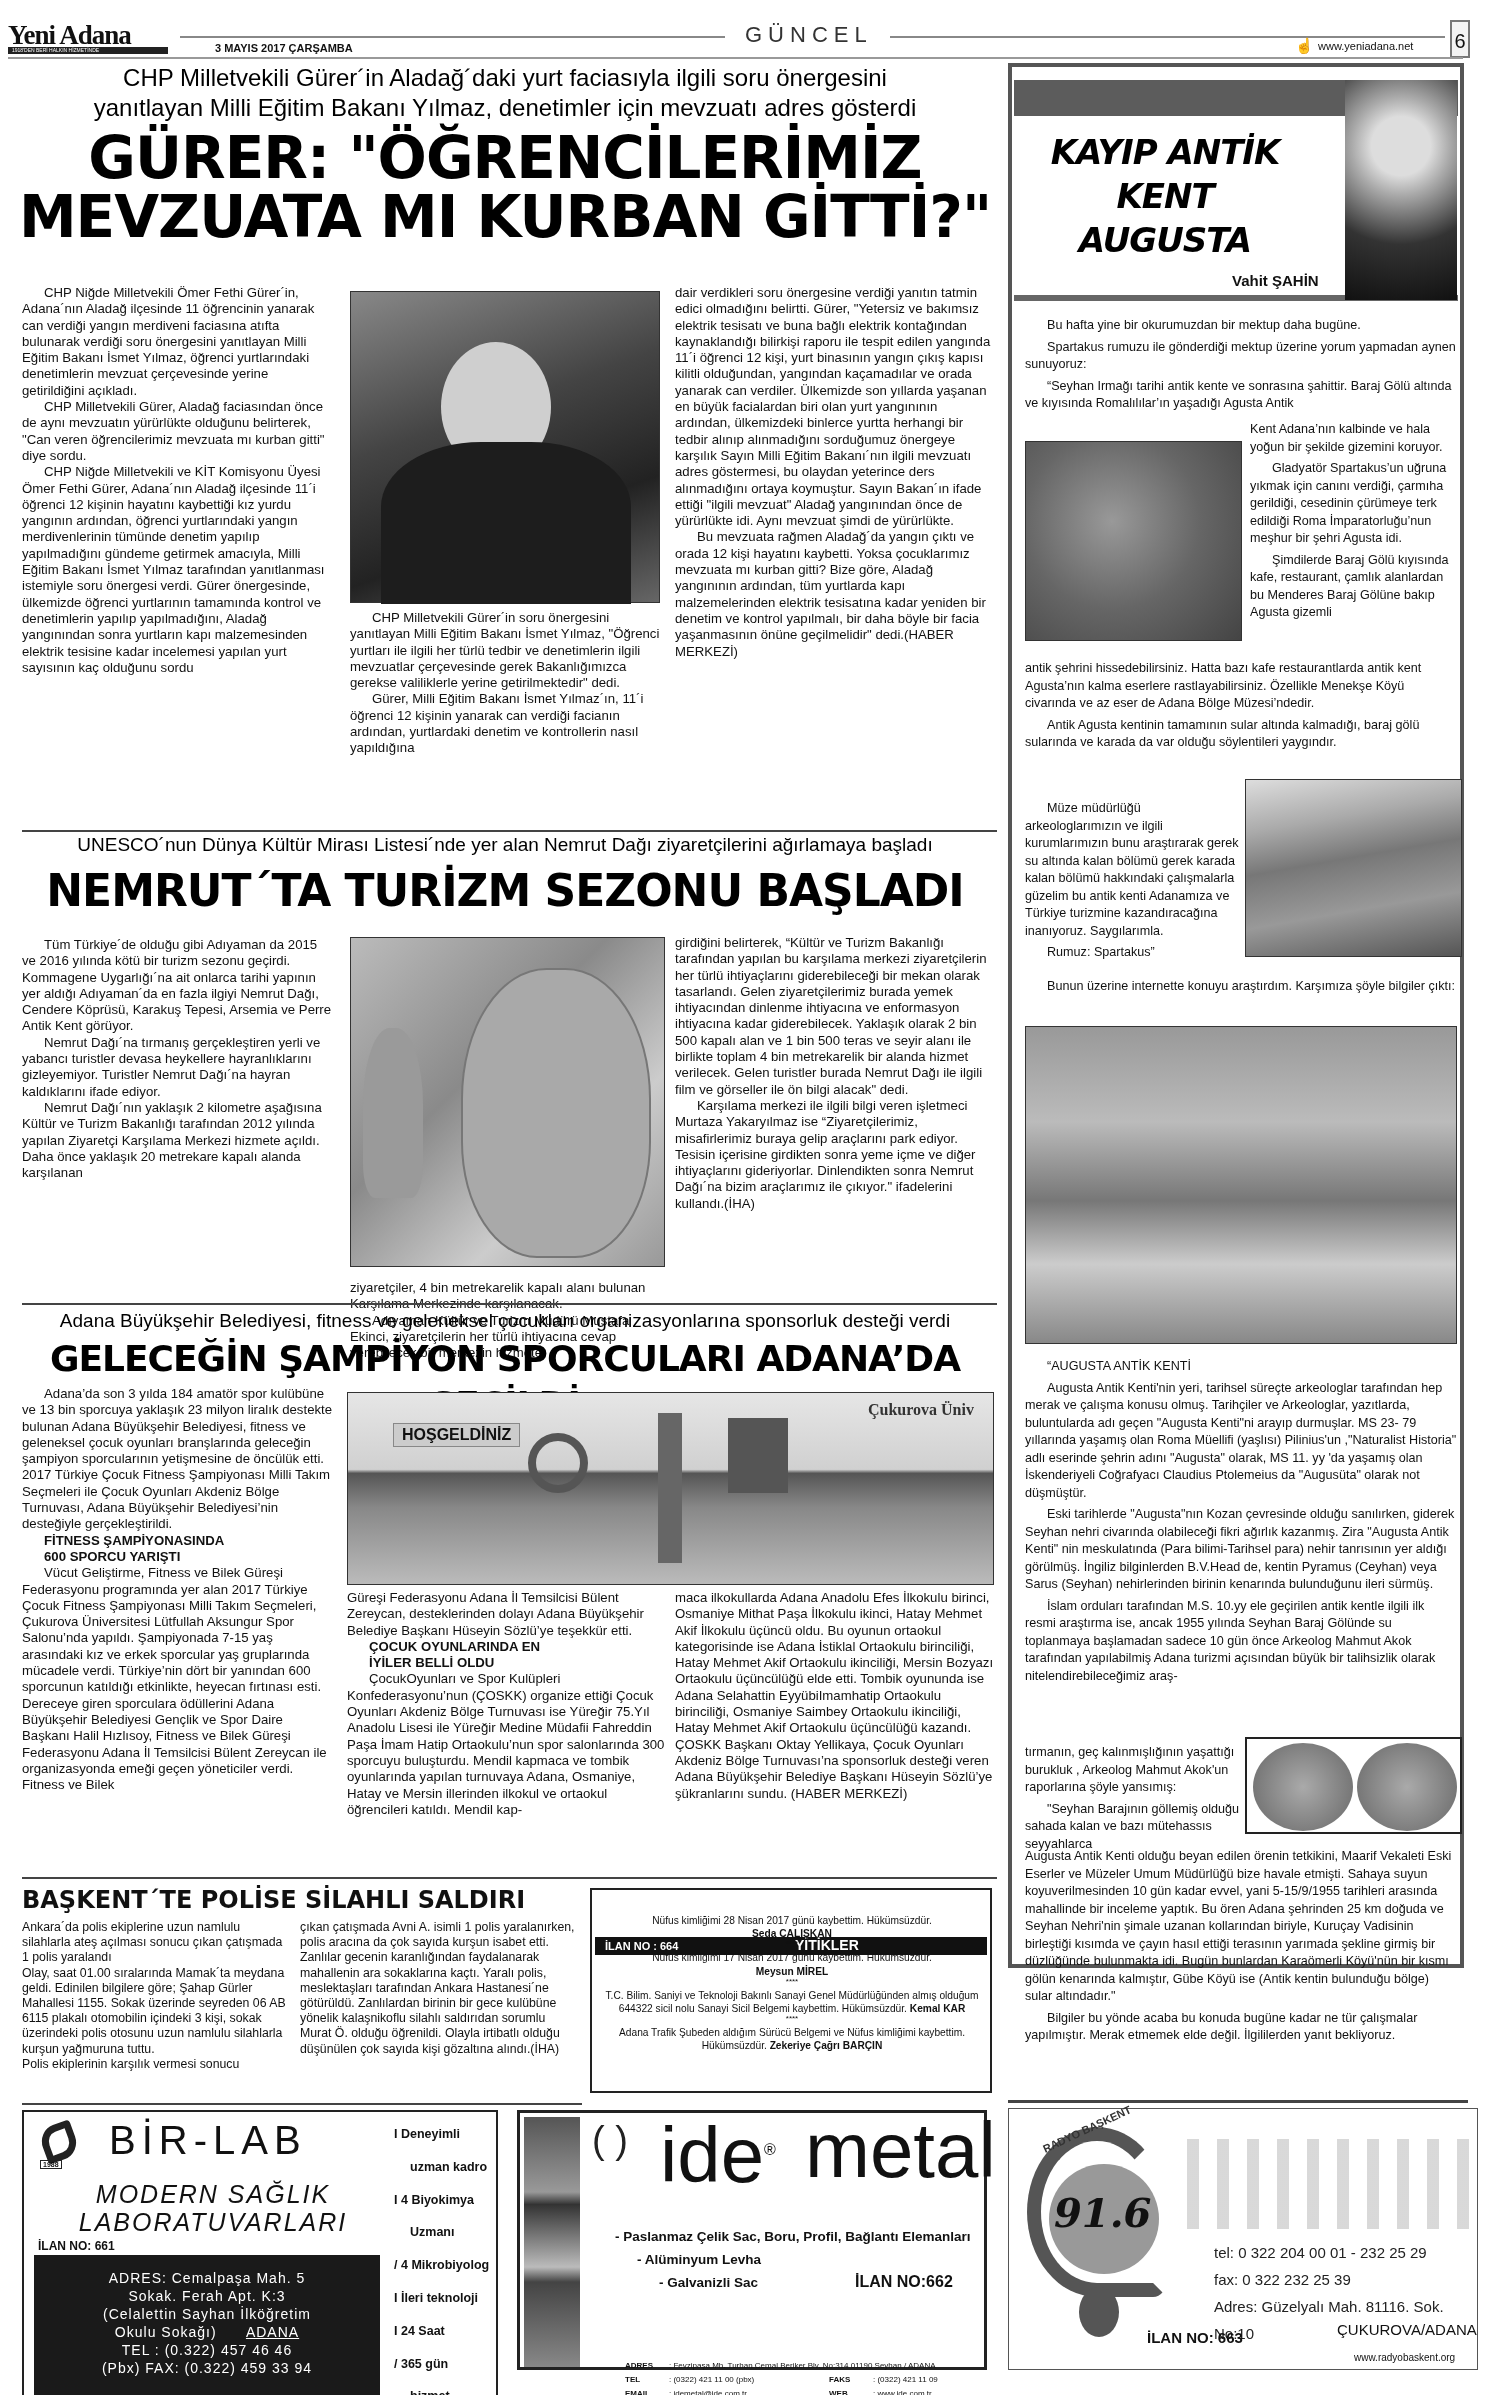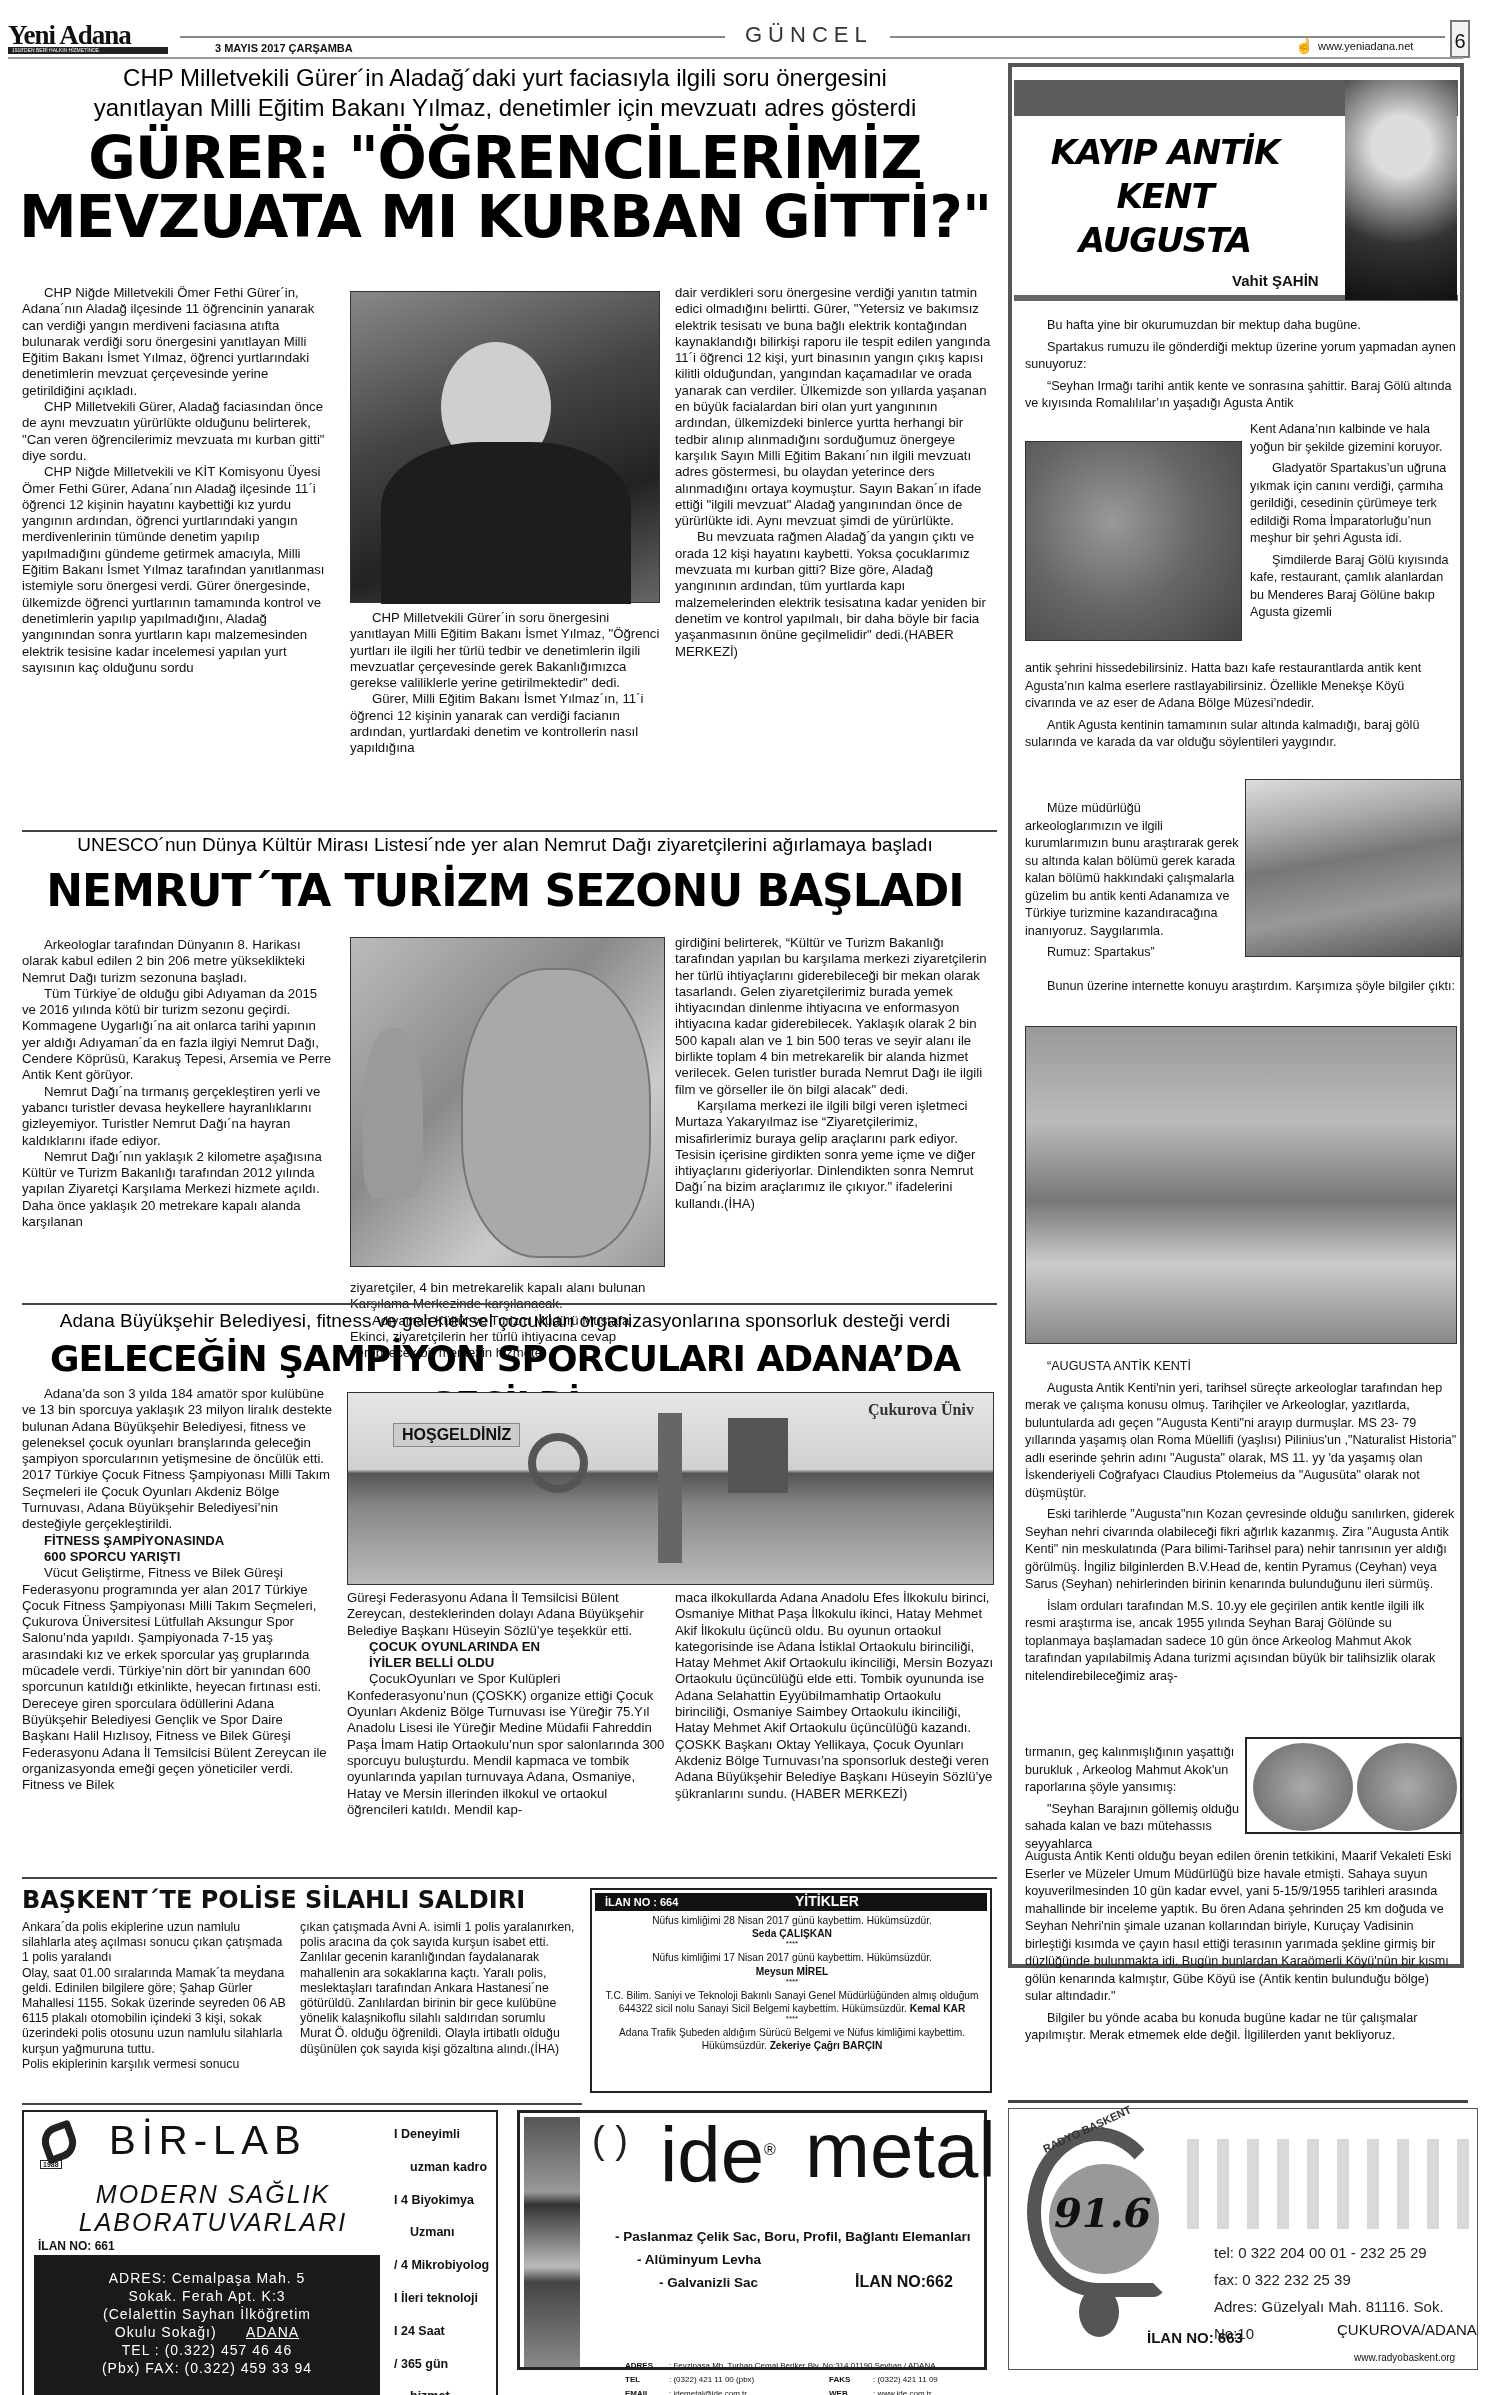--- a/index.html
+++ b/index.html
@@ -34,21 +34,21 @@
   .col-header-band { left: 1014px; top: 80px; width: 444px; height: 36px; background: #5c5c5c; }
   .col-title { font-family: "DejaVu Sans", sans-serif; font-style: italic; font-weight: bold; font-size: 34px; line-height: 44px; letter-spacing: -1px; color: #000; text-align: center; }
   .author { font-size: 15px; font-weight: bold; }
   .portrait { background: radial-gradient(circle at 50% 30%, #ddd 0 18%, #aaa 30%, #333 60%, #111 100%); }
 
   .right-text { font-size: 12.6px; line-height: 17.5px; }
   .right-text p { margin-bottom: 4px; }
 
   
   .ad-box { border: 2px solid #222; background: #fff; }
-  .yitik-head { background: #111; color: #fff; font-weight: bold; }
+  .yitik-head { background: #111; color: #fff; font-weight: bold; margin-top: 44px; }
   .yitik-body { font-size: 10.2px; line-height: 13.2px; text-align: center; }
   .stars { font-size: 8px; line-height: 8px; }
 </style>
 </head>
 <body>
 
 <div class="abs logo">Yeni Adana</div>
 <div class="abs logo-sub">1918'DEN BERİ HALKIN HİZMETİNDE</div>
 <div class="abs mast-line" style="left:180px;width:545px;"></div>
 <div class="abs section-label">GÜNCEL</div>
@@ -83,21 +83,20 @@
 </div>
 <div class="abs col-text" style="left:675px;top:285px;width:320px;">
   <p style="text-indent:0">dair verdikleri soru önergesine verdiği yanıtın tatmin edici olmadığını belirtti. Gürer, "Yetersiz ve bakımsız elektrik tesisatı ve buna bağlı elektrik kontağından kaynaklandığı bilirkişi raporu ile tespit edilen yangında 11´i öğrenci 12 kişi, yurt binasının yangın çıkış kapısı kilitli olduğundan, yangından kaçamadılar ve orada yanarak can verdiler. Ülkemizde son yıllarda yaşanan en büyük facialardan biri olan yurt yangınının ardından, ülkemizdeki binlerce yurtta herhangi bir tedbir alınıp alınmadığını sorduğumuz önergeye karşılık Sayın Milli Eğitim Bakanı´nın ilgili mevzuatı adres göstermesi, bu olaydan yeterince ders alınmadığını ortaya koymuştur. Sayın Bakan´ın ifade ettiği "ilgili mevzuat" Aladağ yangınından önce de yürürlükte idi. Aynı mevzuat şimdi de yürürlükte.</p>
   <p>Bu mevzuata rağmen Aladağ´da yangın çıktı ve orada 12 kişi hayatını kaybetti. Yoksa çocuklarımız mevzuata mı kurban gitti? Bize göre, Aladağ yangınının ardından, tüm yurtlarda kapı malzemelerinden elektrik tesisatına kadar yeniden bir denetim ve kontrol yapılmalı, bir daha böyle bir facia yaşanmasının önüne geçilmelidir" dedi.(HABER MERKEZİ)</p>
 </div>
 <div class="abs rule" style="left:22px;top:830px;width:975px;"></div>
 
 <div class="abs kicker" style="left:10px;top:832px;width:990px;font-size:19px;line-height:26px;">UNESCO´nun Dünya Kültür Mirası Listesi´nde yer alan Nemrut Dağı ziyaretçilerini ağırlamaya başladı</div>
 <div class="abs mega" style="left:10px;top:862px;width:990px;font-size:44px;line-height:58px;">NEMRUT´TA TURİZM SEZONU BAŞLADI</div>
 <div class="abs col-text" style="left:22px;top:937px;width:310px;">
-  <p>Arkeologlar tarafından Dünyanın 8. Harikası olarak kabul edilen 2 bin 206 metre yükseklikteki Nemrut Dağı turizm sezonuna başladı.</p>
   <p>Tüm Türkiye´de olduğu gibi Adıyaman da 2015 ve 2016 yılında kötü bir turizm sezonu geçirdi. Kommagene Uygarlığı´na ait onlarca tarihi yapının yer aldığı Adıyaman´da en fazla ilgiyi Nemrut Dağı, Cendere Köprüsü, Karakuş Tepesi, Arsemia ve Perre Antik Kent görüyor.</p>
   <p>Nemrut Dağı´na tırmanış gerçekleştiren yerli ve yabancı turistler devasa heykellere hayranlıklarını gizleyemiyor. Turistler Nemrut Dağı´na hayran kaldıklarını ifade ediyor.</p>
   <p>Nemrut Dağı´nın yaklaşık 2 kilometre aşağısına Kültür ve Turizm Bakanlığı tarafından 2012 yılında yapılan Ziyaretçi Karşılama Merkezi hizmete açıldı. Daha önce yaklaşık 20 metrekare kapalı alanda karşılanan</p>
 </div>
 <div class="abs photo" style="left:350px;top:937px;width:315px;height:330px;background:linear-gradient(135deg,#bbb,#8a8a8a 40%,#ccc 70%,#999);">
   <div style="position:absolute;left:110px;top:30px;width:190px;height:290px;border-radius:45% 45% 40% 40%;background:#a9a9a9;border:2px solid #777;"></div>
   <div style="position:absolute;left:12px;top:90px;width:60px;height:170px;border-radius:45% 45% 20% 20%;background:#9a9a9a;"></div>
 </div>
 <div class="abs col-text" style="left:350px;top:1280px;width:315px;">
   <p style="text-indent:0">ziyaretçiler, 4 bin metrekarelik kapalı alanı bulunan Karşılama Merkezinde karşılanacak.</p>

